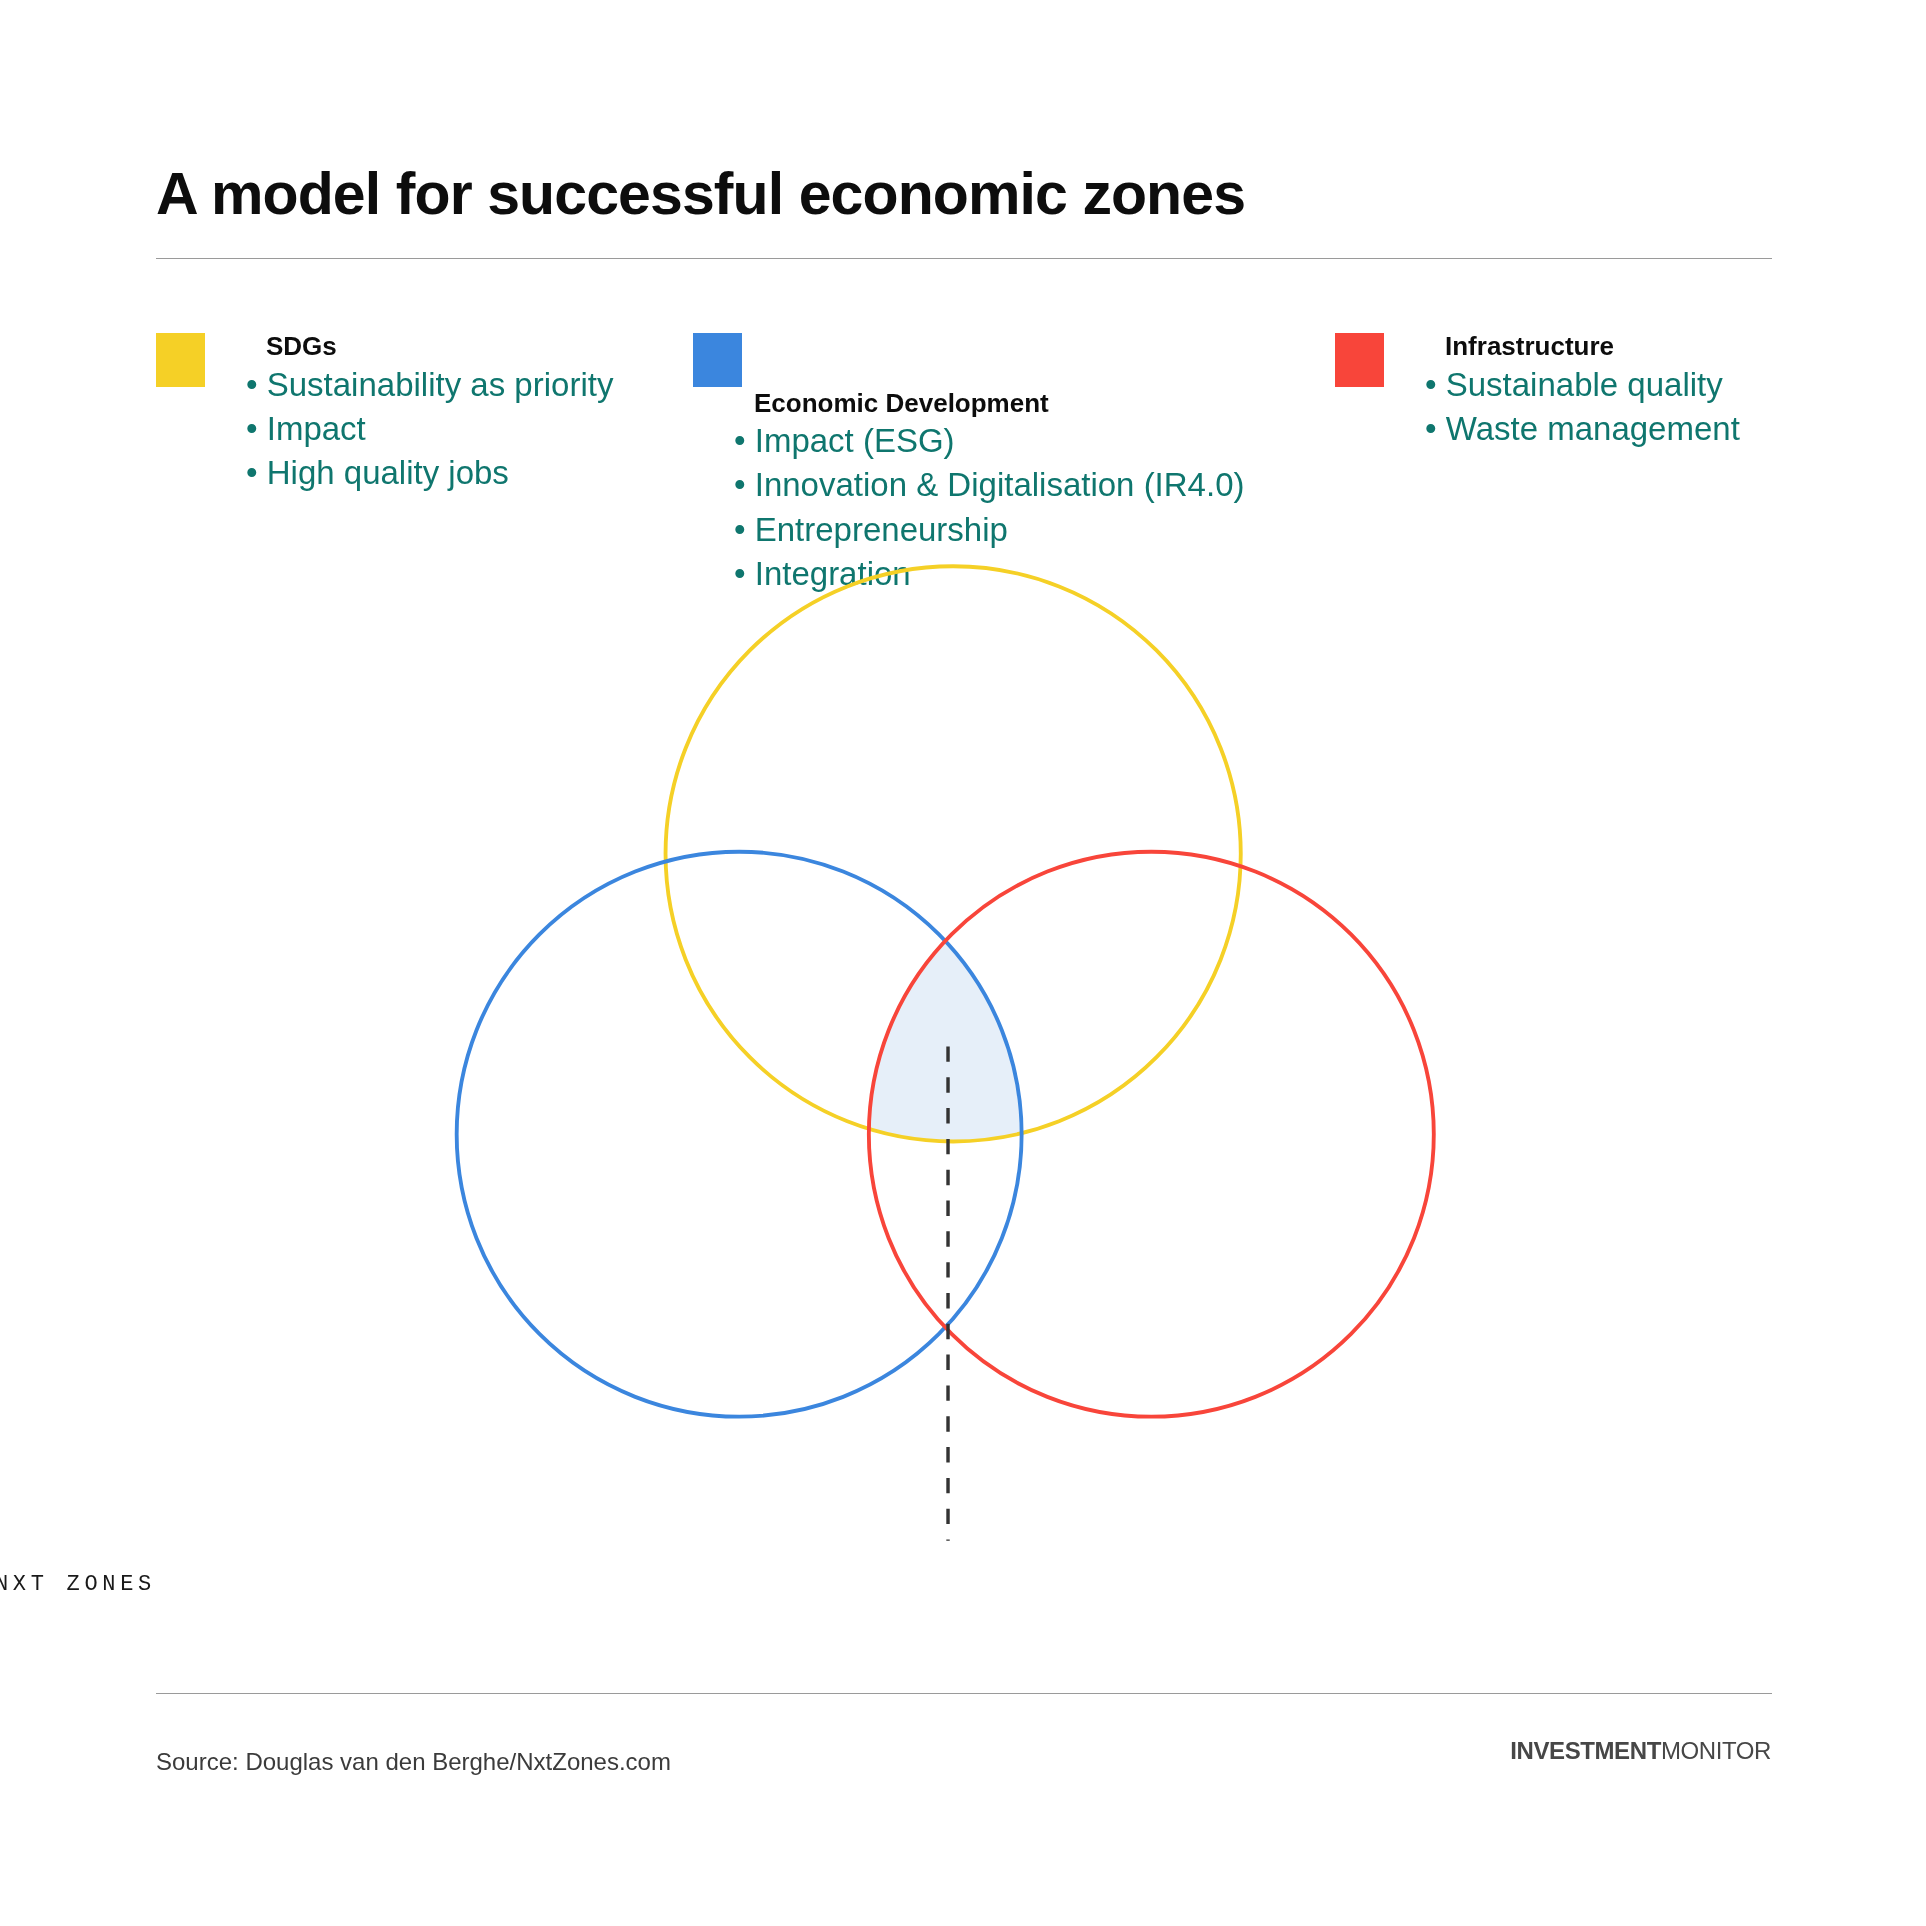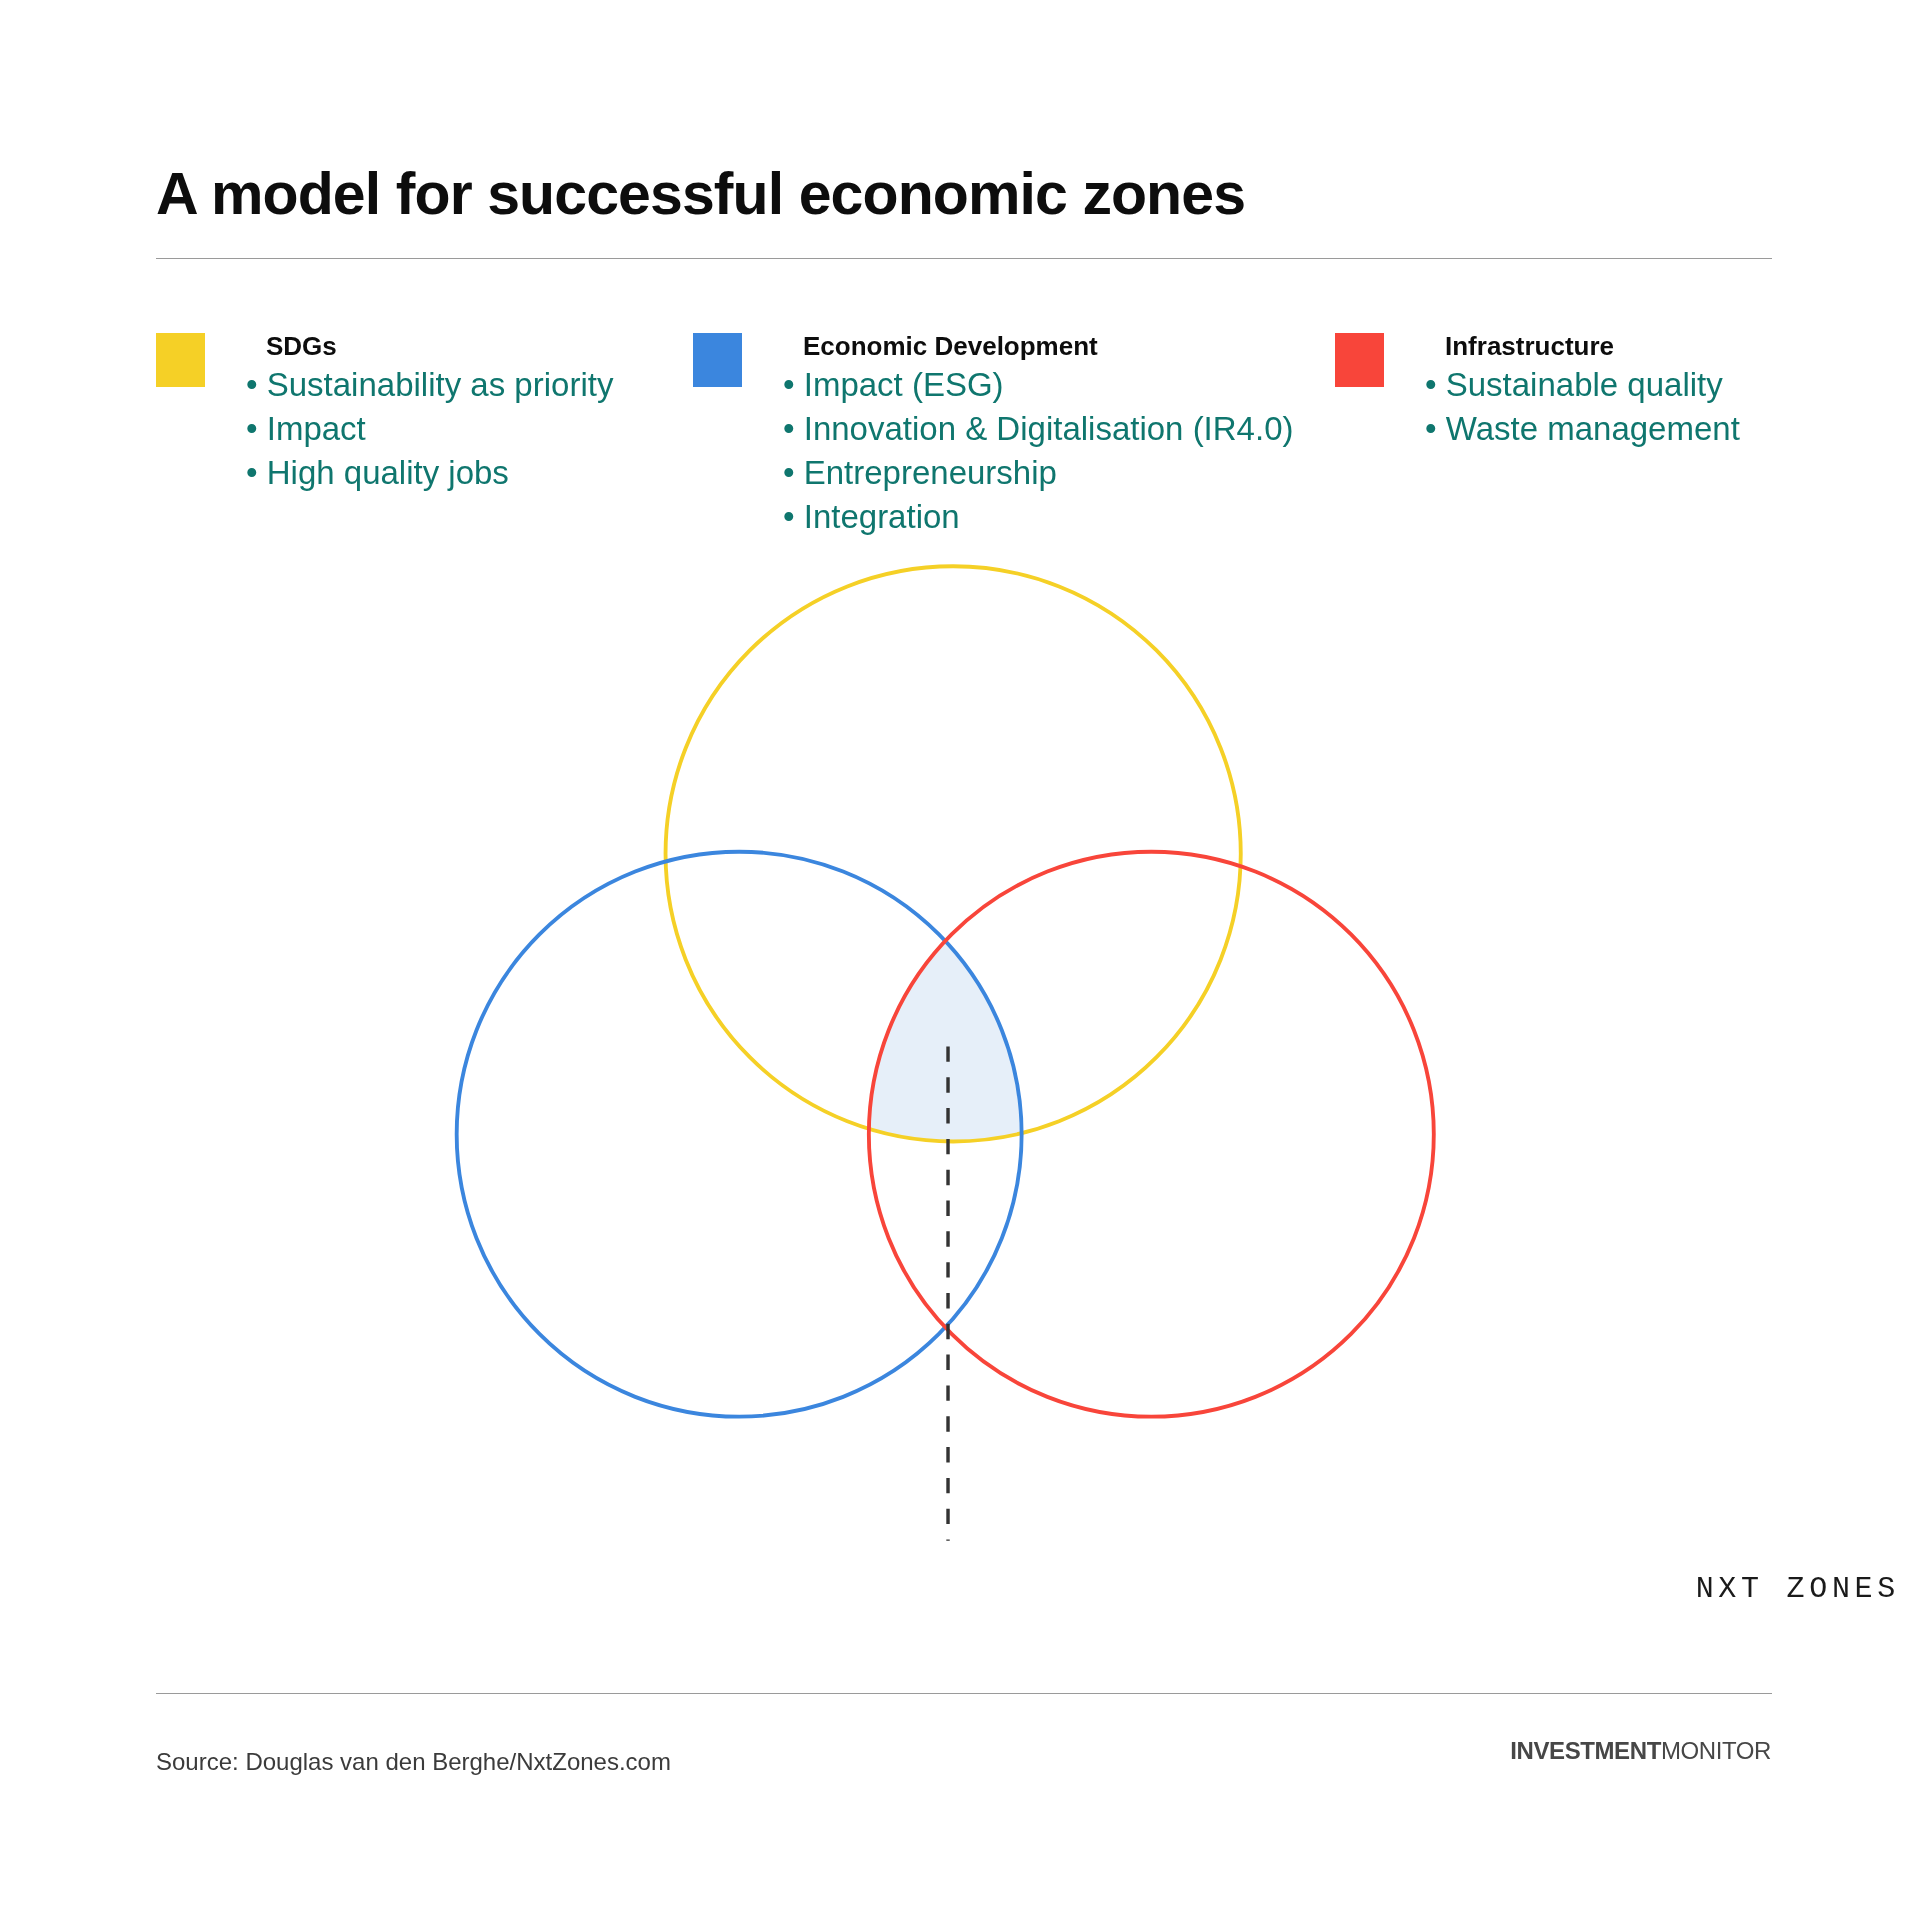--- a/index.html
+++ b/index.html
@@ -65,21 +65,21 @@
     display: flex;
     flex-direction: row;
     align-items: flex-start;
   }
   .legend-col {
     display: flex;
     flex-direction: row;
     align-items: flex-start;
   }
   .legend-col.col-1 { width: 537px; }
-  .legend-col.col-2 { width: 642px; }
+  .legend-col.col-2 { width: 642px; flex-direction: column; }
   .legend-col.col-3 { width: 437px; }
 
   .swatch {
     width: 49px;
     height: 54px;
     flex: 0 0 auto;
     margin-top: 2.6px;
   }
   .legend-text {
     margin-left: 41px;
@@ -119,23 +119,23 @@
     height: 1926px;
     pointer-events: none;
   }
   svg.venn { display: block; }
 
   .nxt-label {
     position: absolute;
     left: 0;
     top: 1572px;
     width: 1900px;
-    text-align: right;
+    text-align: left;
     font-family: "Liberation Mono", "DejaVu Sans Mono", monospace;
-    font-size: 30px;
+    font-size: 22px;
     letter-spacing: 4.7px;
     color: #1a1a1a;
   }
   .nxt-label-inner { display: inline-block; margin-left: -5.1px; }
 
   
   .source {
     position: absolute;
     left: 156px;
     top: 1748px;

